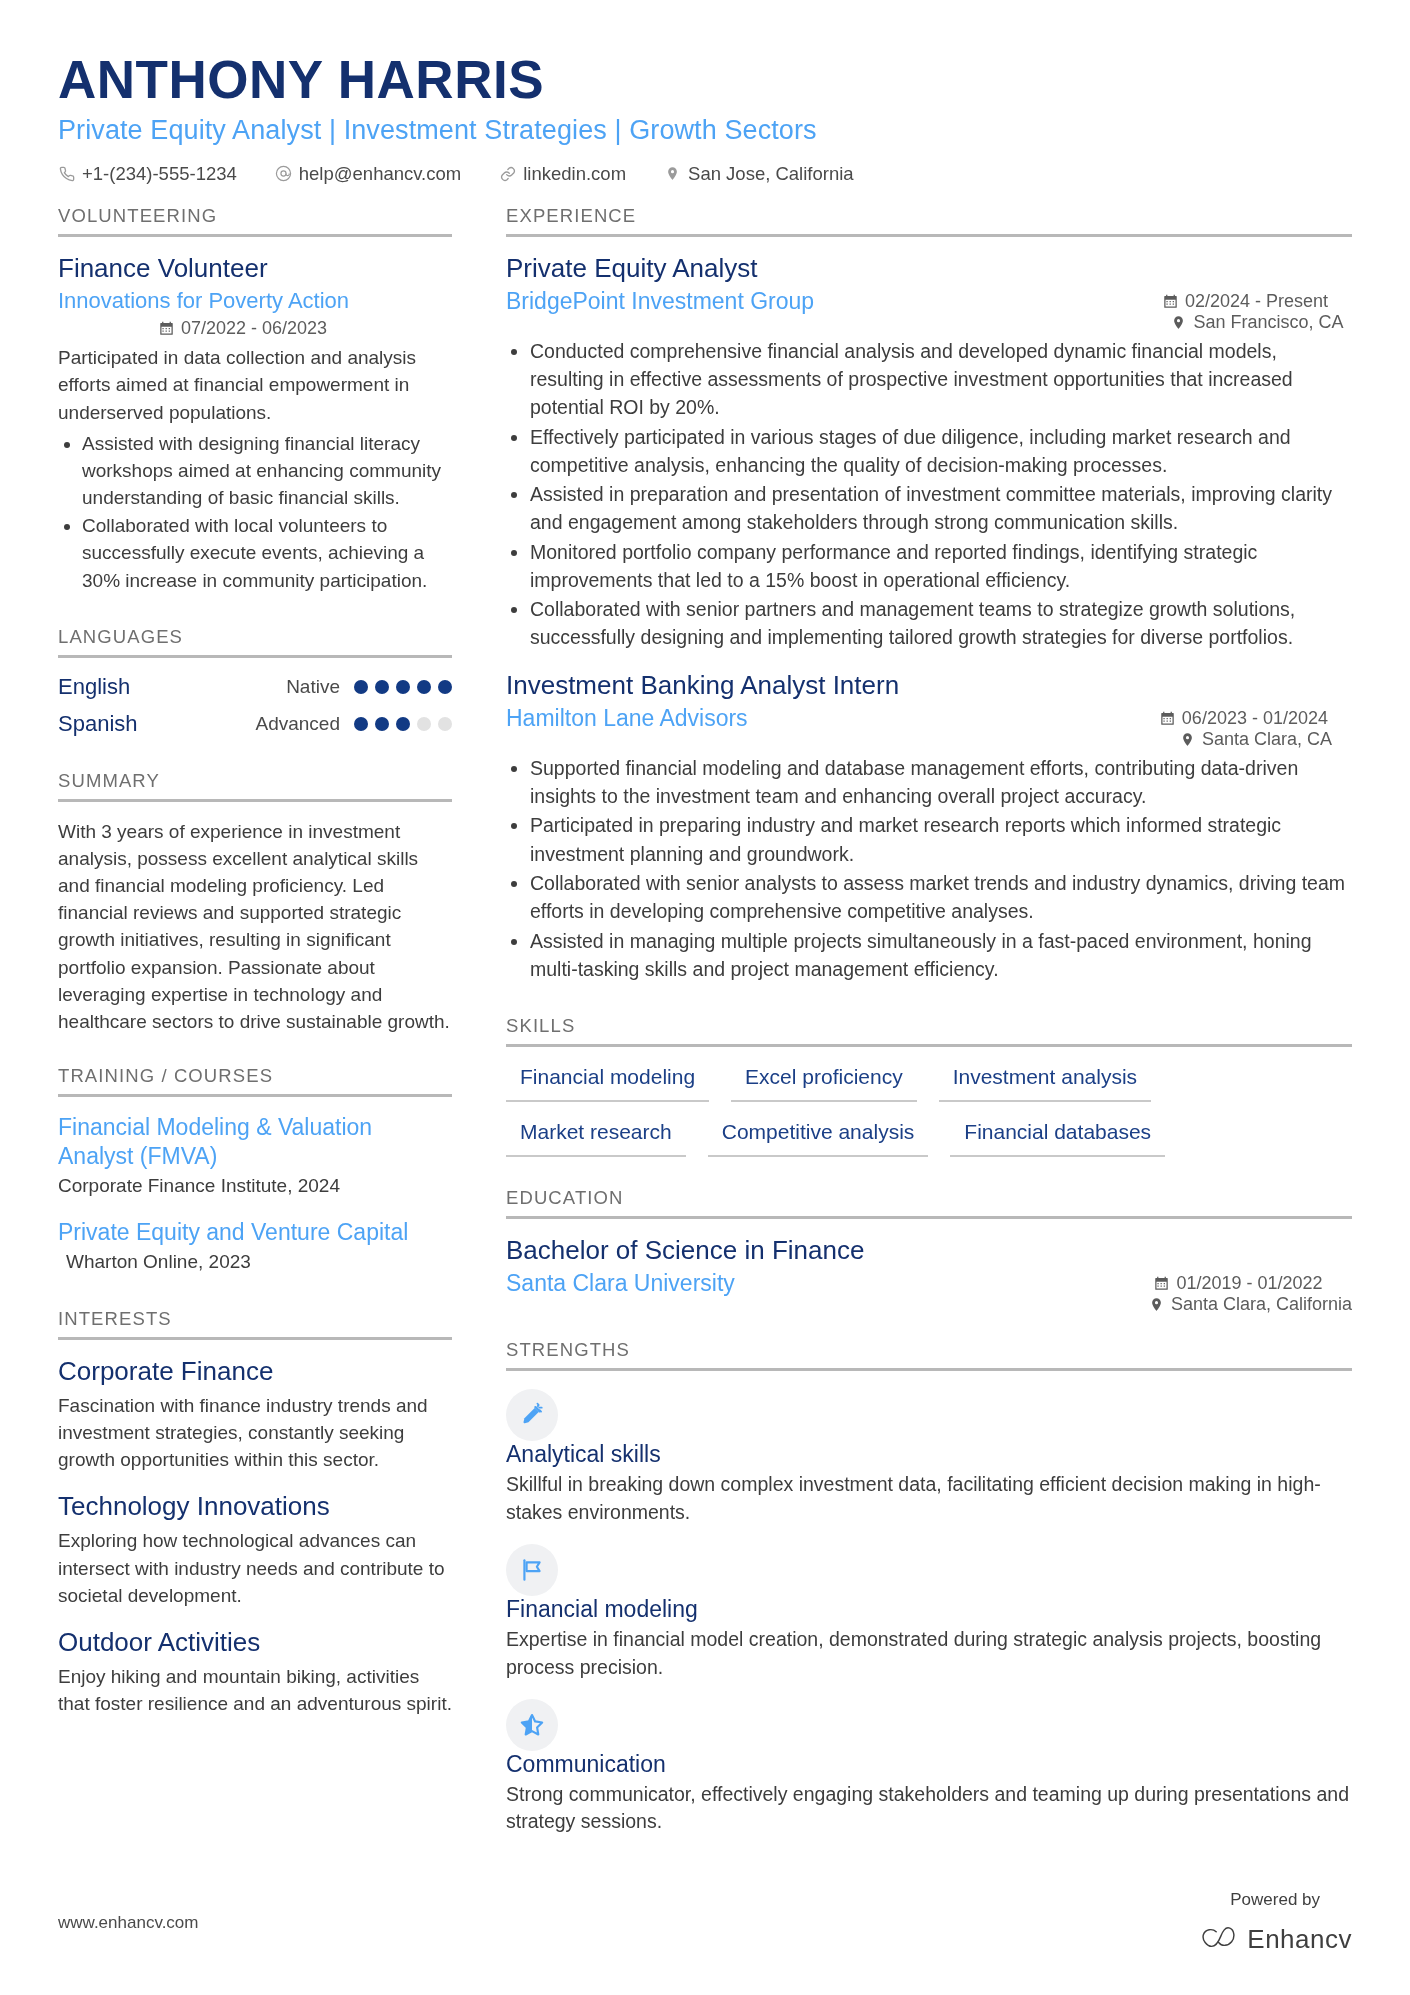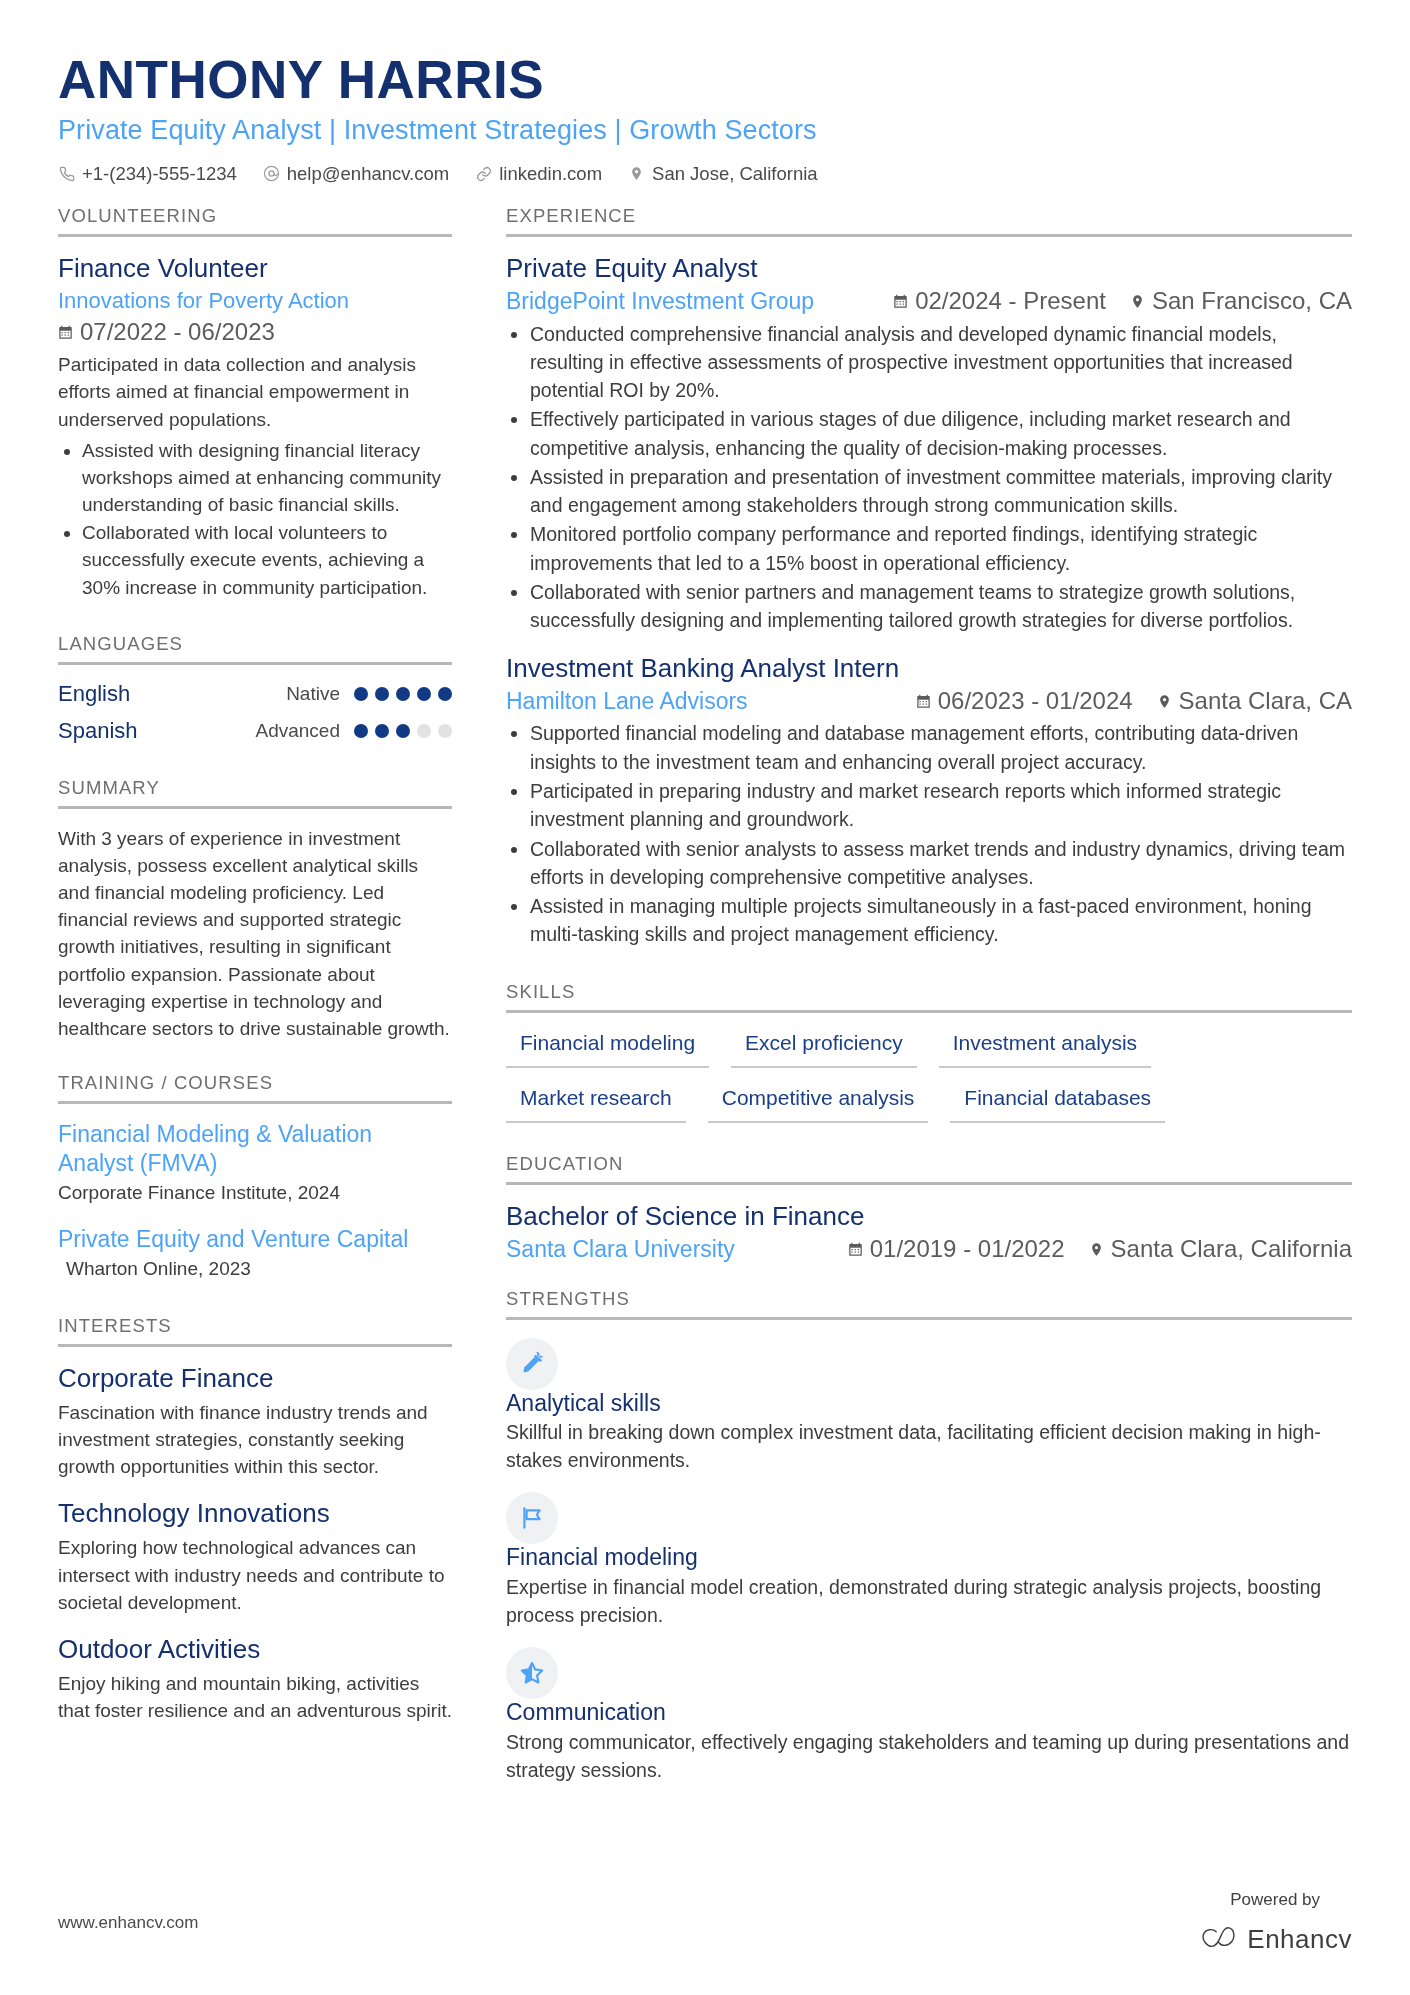--- a/index.html
+++ b/index.html
@@ -31,21 +31,21 @@
     font-size: 27px;
     font-weight: 400;
     color: #4da3f5;
     letter-spacing: 0.1px;
   }
   .contact-row {
     margin-top: 17px;
     display: flex;
     align-items: center;
     flex-wrap: wrap;
-    gap: 0;
+    gap: 12px;
     font-size: 18.5px;
     color: #4a4a4a;
   }
   .contact-item {
     display: flex;
     align-items: center;
     margin-right: 26px;
     white-space: nowrap;
   }
   .contact-item .ci {
@@ -103,22 +103,23 @@
   .entry-sub {
     font-size: 22px;
     color: #4da3f5;
     margin-top: 3px;
     line-height: 1.25;
   }
   .meta-row {
     display: flex;
     align-items: center;
     margin-top: 4px;
-    font-size: 24px;
+    font-size: 18px;
     color: #5c5c5c;
+    flex-direction: column;
   }
   .meta-item {
     display: flex;
     align-items: center;
     margin-right: 24px;
     white-space: nowrap;
   }
   .meta-item .mi {
     display: inline-flex;
     width: 15px; height: 15px;

